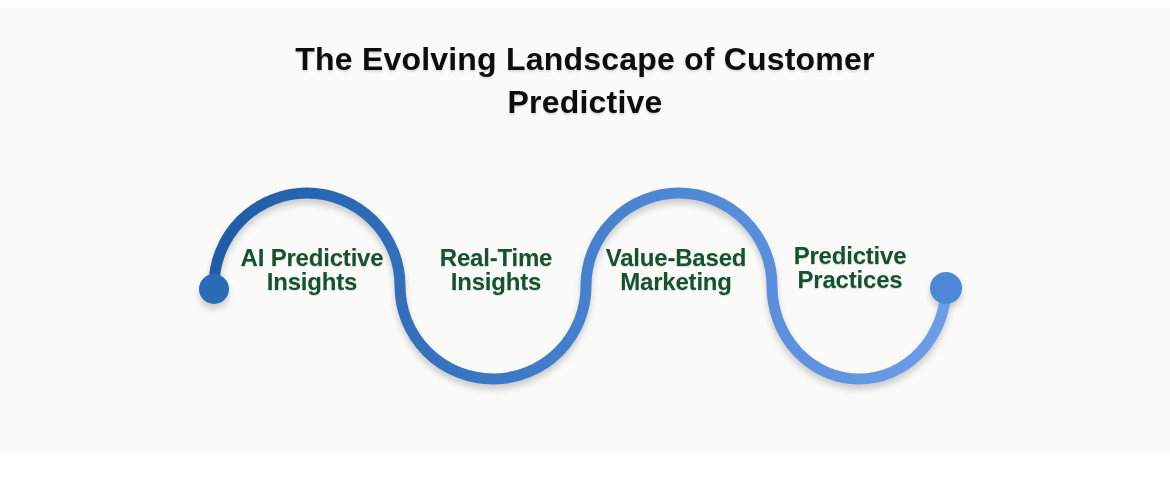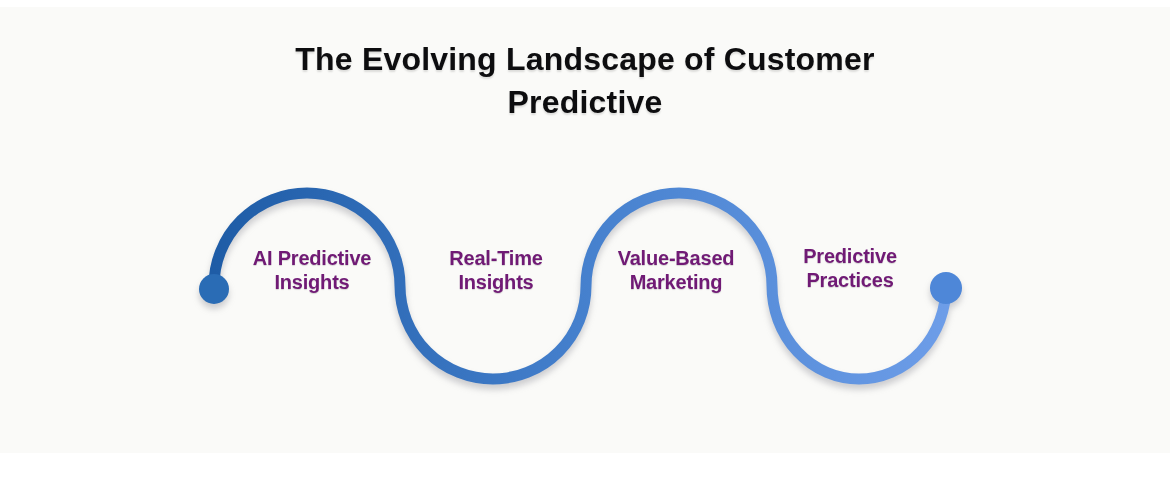--- a/index.html
+++ b/index.html
@@ -43,24 +43,24 @@
     fill: none;
     stroke: url(#curveGrad);
     stroke-width: 11;
     stroke-linecap: round;
   }
 
   .stage-label {
     position: absolute;
     transform: translateX(-50%);
     text-align: center;
-    font-size: 20px;
+    font-size: 24px;
     line-height: 24px;
     font-weight: 700;
-    color: #701a75;
+    color: #14532d;
     letter-spacing: -0.2px;
     white-space: nowrap;
     text-shadow: 0 1px 1px rgba(0,0,0,0.15);
   }
 </style>
 </head>
 <body>
 
 <div class="canvas">
 

